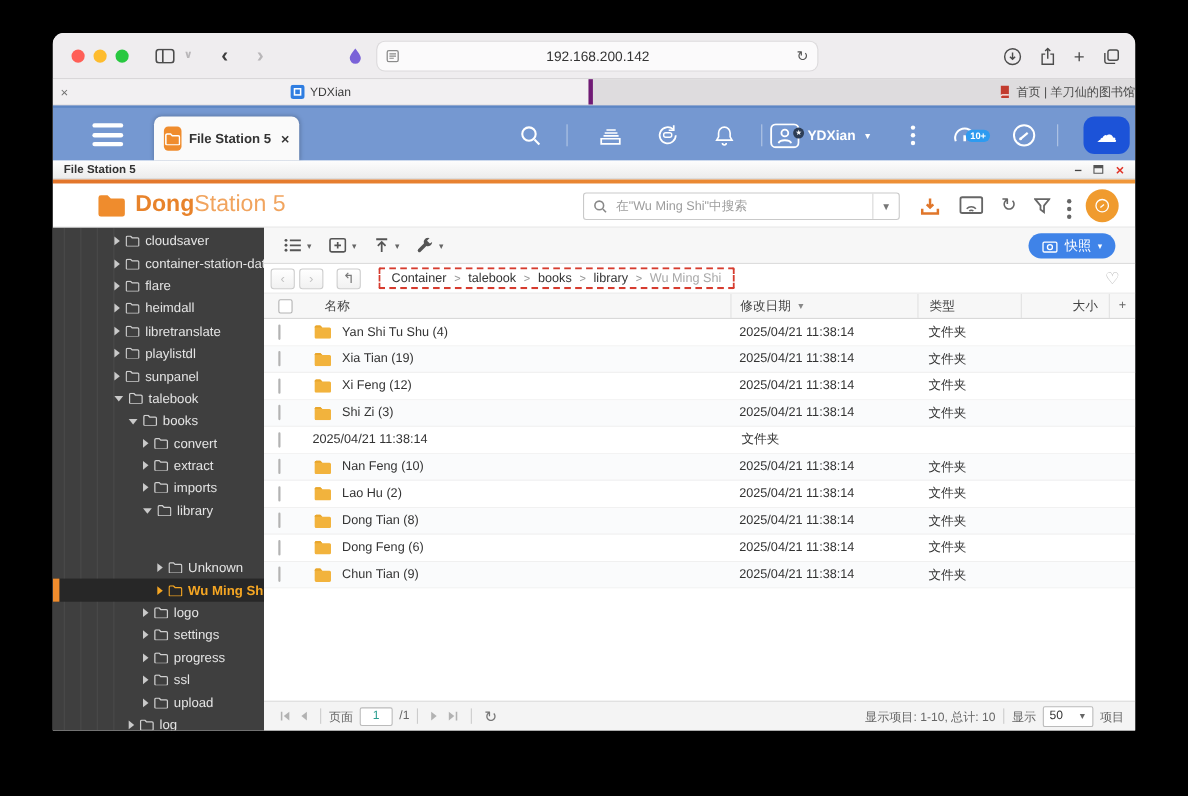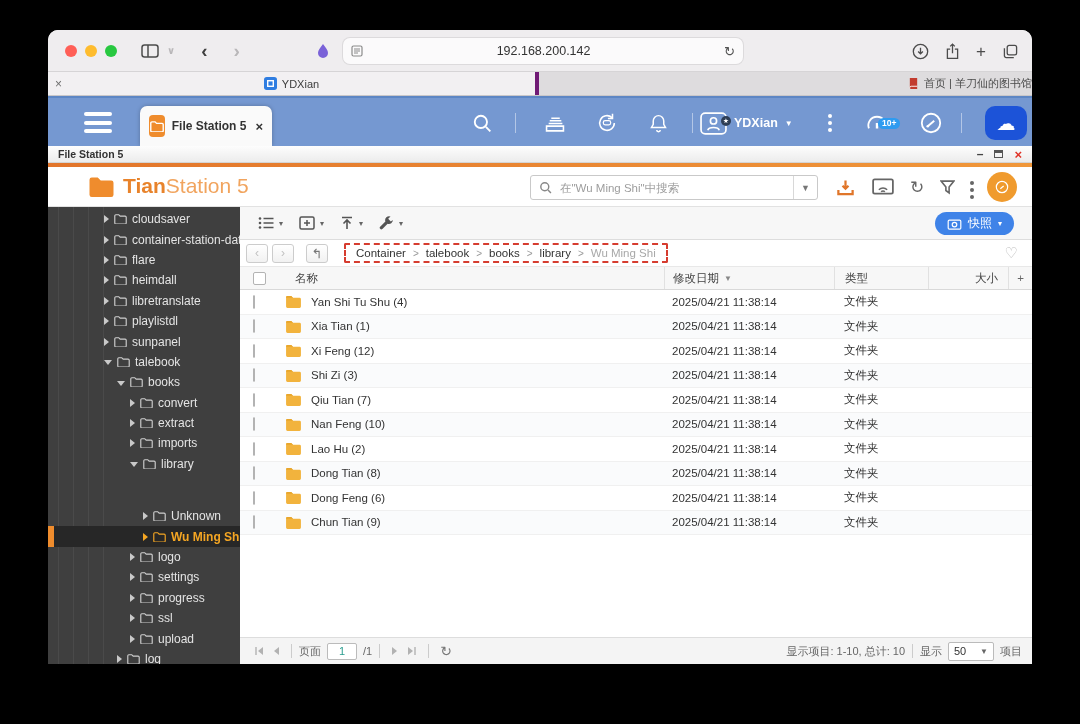--- a/index.html
+++ b/index.html
@@ -298,21 +298,21 @@
         <span class="wclose">×</span>
       </span>
     </div>
     <div class="orangeline"></div>
 
     <div class="ahead">
       <div class="logo">
         <svg width="27" height="21" viewBox="0 0 18 14">
             <path d="M1 2.5A1.5 1.5 0 0 1 2.5 1h4L8.5 3h7A1.5 1.5 0 0 1 17 4.5v8A1.5 1.5 0 0 1 15.5 14h-13A1.5 1.5 0 0 1 1 12.5z" fill="#ef8c2d"></path>
           </svg>
-        <span><span class="logo-file">Tian</span><span class="logo-rest">Station 5</span></span>
+        <span><span class="logo-file">Dong</span><span class="logo-rest">Station 5</span></span>
       </div>
       <div class="sbox">
         <span style="margin:0 6px 0 8px;color:#888;">
           <svg width="13" height="13" viewBox="0 0 18 18">
               <circle cx="8" cy="8" r="5.5" fill="none" stroke="currentColor" stroke-width="2"></circle>
               <path d="m12.5 12.5 4 4" stroke="currentColor" stroke-width="2"></path>
             </svg>
         </span>
         <input placeholder="在&quot;Wu Ming Shi&quot;中搜索" style="">
         <span class="sbox-caret">▼</span>
@@ -647,21 +647,21 @@
             </div>
             <div class="frow tgrid">
               <span class="cell"><span class="cb"></span></span>
               <span class="fname-cell">
                 <span>
                   <svg width="17" height="13" viewBox="0 0 18 14">
                     <path d="M1 2.5A1.5 1.5 0 0 1 2.5 1h4L8.5 3h7A1.5 1.5 0 0 1 17 4.5v8A1.5 1.5 0 0 1 15.5 14h-13A1.5 1.5 0 0 1 1 12.5z" fill="#f2b33d"></path>
                     <path d="M1 2.5A1.5 1.5 0 0 1 2.5 1h4L8.5 3H1z" fill="#e8a62c"></path>
                   </svg>
                 </span>
-                <span>Xia Tian (1)</span>
+                <span>Xia Tian (19)</span>
               </span>
               <span class="fdate">2025/04/21 11:38:14</span>
               <span class="ftype">文件夹</span>
               <span></span>
               <span></span>
             </div>
             <div class="frow tgrid">
               <span class="cell"><span class="cb"></span></span>
               <span class="fname-cell">
                 <span>
@@ -688,29 +688,20 @@
                 </span>
                 <span>Shi Zi (3)</span>
               </span>
               <span class="fdate">2025/04/21 11:38:14</span>
               <span class="ftype">文件夹</span>
               <span></span>
               <span></span>
             </div>
             <div class="frow tgrid">
               <span class="cell"><span class="cb"></span></span>
-              <span class="fname-cell">
-                <span>
-                  <svg width="17" height="13" viewBox="0 0 18 14">
-                    <path d="M1 2.5A1.5 1.5 0 0 1 2.5 1h4L8.5 3h7A1.5 1.5 0 0 1 17 4.5v8A1.5 1.5 0 0 1 15.5 14h-13A1.5 1.5 0 0 1 1 12.5z" fill="#f2b33d"></path>
-                    <path d="M1 2.5A1.5 1.5 0 0 1 2.5 1h4L8.5 3H1z" fill="#e8a62c"></path>
-                  </svg>
-                </span>
-                <span>Qiu Tian (7)</span>
-              </span>
               <span class="fdate">2025/04/21 11:38:14</span>
               <span class="ftype">文件夹</span>
               <span></span>
               <span></span>
             </div>
             <div class="frow tgrid">
               <span class="cell"><span class="cb"></span></span>
               <span class="fname-cell">
                 <span>
                   <svg width="17" height="13" viewBox="0 0 18 14">

